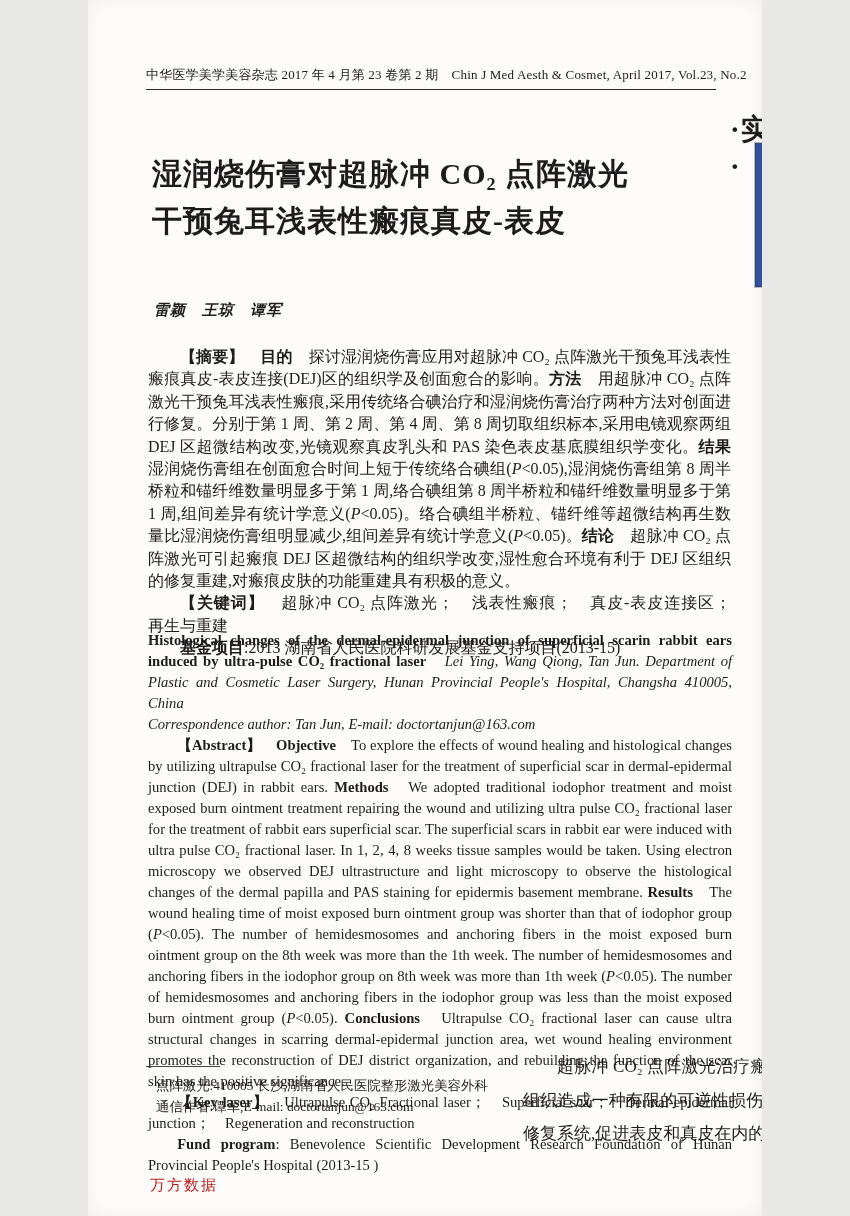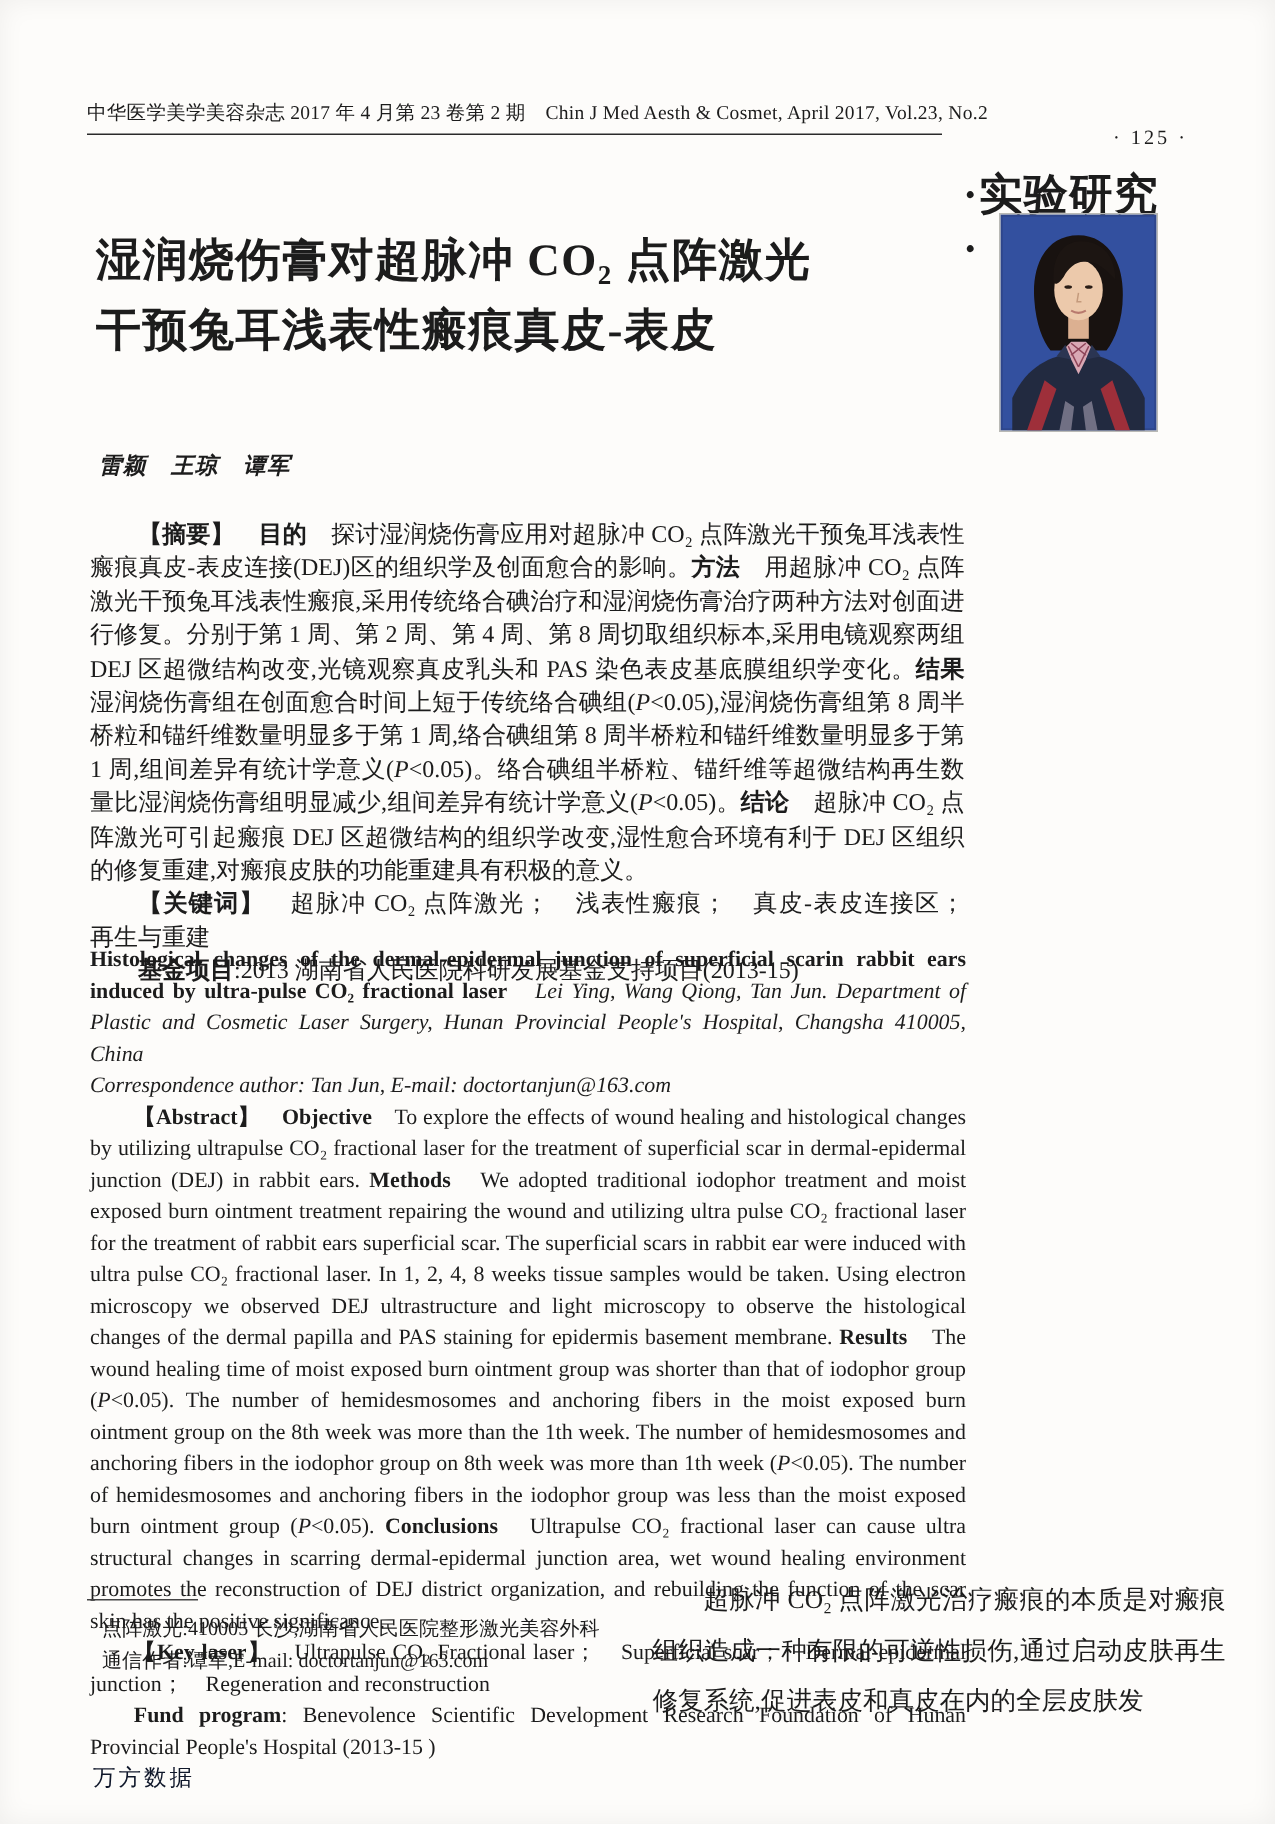--- a/index.html
+++ b/index.html
@@ -1,18 +1,18 @@
 <!DOCTYPE html>
 <html><head>
 <meta charset="utf-8">
 <style>
   html,body { margin:0; padding:0; background:#e8e8e6; }
   .page {
     position: relative;
-    width: 850px;
+    width: 674px;
     height: 1216px;
     margin: 0 auto;
     background: #fdfcfa;
     box-shadow: inset 0 0 18px rgba(0,0,0,0.06);
     font-family: "Liberation Serif", "DejaVu Serif", serif;
     color: #1c1c1c;
     overflow: hidden;
   }
   .header {
     position: absolute; left: 58px; top: 66px; width: 570px;
@@ -58,21 +58,21 @@
   }
   .footnote .rule { width: 74px; border-top: 1.5px solid #444; margin-bottom: 8px; }
   .footnote div.fline { padding-left: 10px; }
   .body-col {
     position: absolute; left: 435px; top: 1050px; width: 382px;
     font-size: 17px; line-height: 33.6px; text-align: justify;
   }
   .body-col p { margin: 0; text-indent: 2em; }
   .watermark {
     position: absolute; left: 62px; top: 1176px;
-    font-size: 15px; color: #0f172a; letter-spacing: 2px;
+    font-size: 15px; color: #b91c1c; letter-spacing: 2px;
   }
 </style>
 </head>
 <body>
 
 <div class="page">
 
   <div class="header">
     <span>中华医学美学美容杂志 2017 年 4 月第 23 卷第 2 期　Chin J Med Aesth &amp; Cosmet, April 2017, Vol.23, No.2</span>
   </div>

